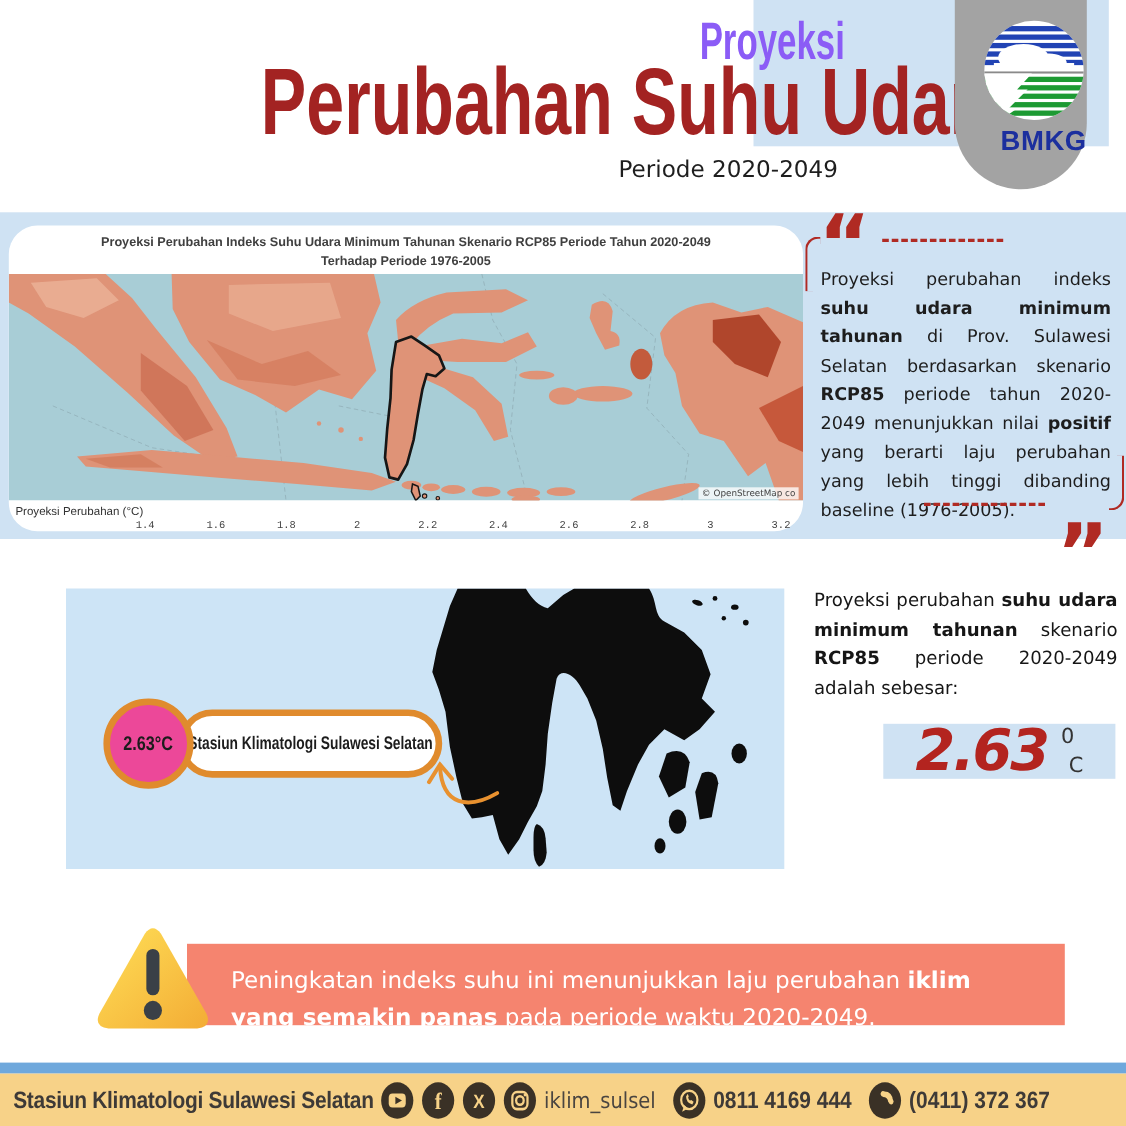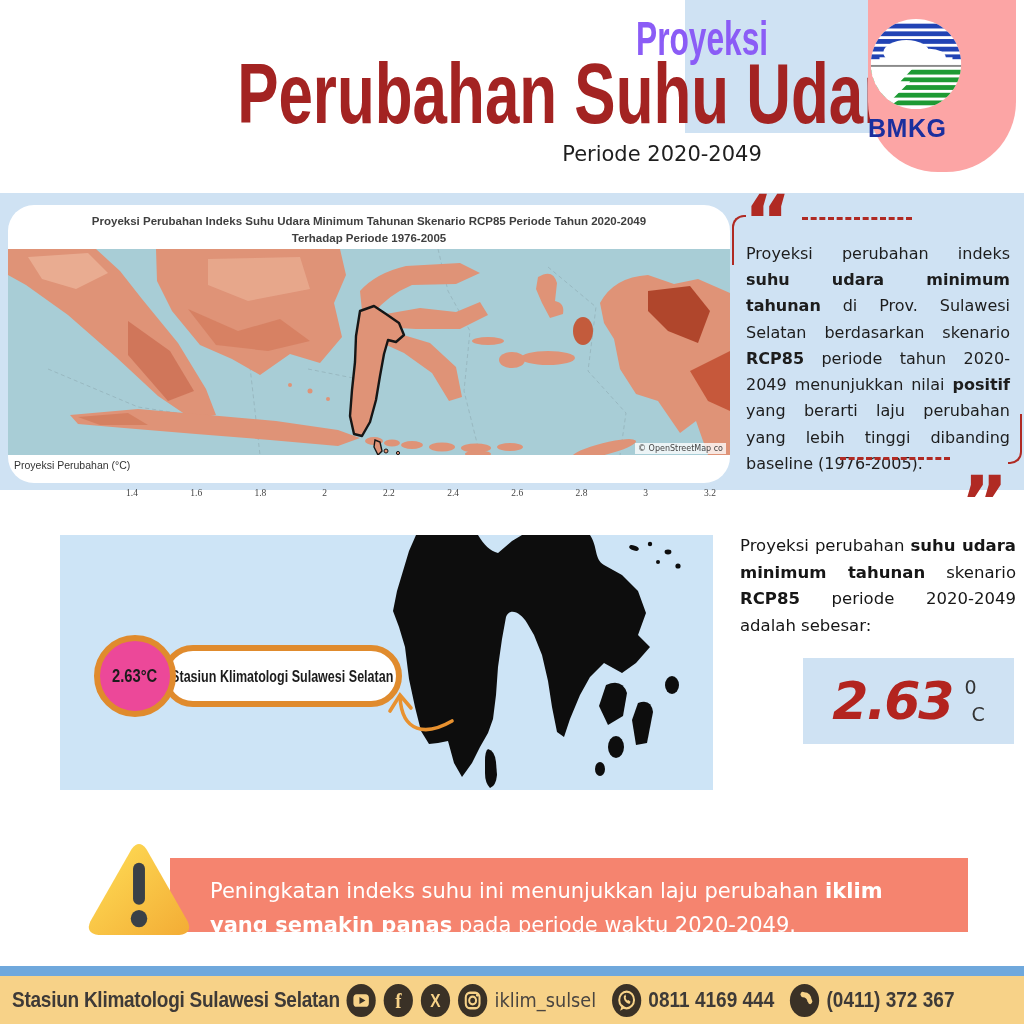--- a/index.html
+++ b/index.html
@@ -8,39 +8,39 @@
   .abs{position:absolute;}
   .cond{display:inline-block;white-space:nowrap;font-family:"Liberation Sans",sans-serif;font-weight:700;}
 
   
   .top-blue{left:685px;top:0;width:323px;height:133px;background:#cfe2f3;}
   .kicker{left:532px;top:10px;width:340px;text-align:center;font-size:48px;color:#8b5cf6;}
   .kicker .cond{transform:scaleX(.66);transform-origin:center;}
   .big-title{left:104px;top:50px;width:816px;text-align:center;font-size:86px;color:#a32322;line-height:1;}
   .big-title .cond{transform:scaleX(.72);transform-origin:center;}
   .subtitle{left:512px;top:142px;width:300px;text-align:center;font-size:21px;color:#1e1e1e;}
-  .logo-pill{left:868px;top:0;width:148px;height:172px;background:#fca5a5;border-radius:0 0 70px 70px;z-index:3;
-             display:flex;flex-direction:column;align-items:flex-start;}
+  .logo-pill{left:868px;top:0;width:120px;height:172px;background:#a3a3a3;border-radius:0 0 70px 70px;z-index:3;
+             display:flex;flex-direction:column;align-items:flex-end;}
   .logo-circle{width:96px;height:96px;margin-top:16px;}
   .logo-text{margin-top:2px;font-family:"Liberation Sans",sans-serif;font-weight:700;font-size:25px;color:#1b2f9e;letter-spacing:.5px;}
 
   
   .band{left:0;top:193px;width:1024px;height:297px;background:#cfe2f3;}
   .map-panel{left:8px;top:205px;width:722px;height:278px;background:#fff;z-index:2;border-radius:26px;}
   .map-title{padding-top:8px;text-align:center;font-family:"Liberation Sans",sans-serif;font-weight:700;
              font-size:11.5px;line-height:1.5;color:#3f3f3f;}
   .map-svg{position:absolute;left:0;top:44px;width:722px;height:206px;}
   .attribution{position:absolute;right:4px;top:238px;font-size:8px;color:#444;background:rgba(255,255,255,.78);padding:1px 3px;}
   .cb-row{position:absolute;left:0;top:252px;width:722px;height:26px;}
   .cb-label{position:absolute;left:6px;top:2px;font-size:10.5px;color:#333;font-family:"Liberation Sans",sans-serif;}
   .cb-bar{position:absolute;left:124px;right:20px;top:1px;height:13px;
      background:linear-gradient(90deg,#27456a 0%,#3d6da3 9%,#77a1c6 20%,#b4cddd 31%,#dce8eb 41%,#f3f1ee 50%,
                 #f3d8c7 58%,#edbb a1 0,#edbba1 66%,#e29a7a 74%,#d27154 82%,#b24330 91%,#7c1f11 100%);}
   .cb-ticks{position:absolute;left:124px;right:20px;top:15px;height:12px;}
-  .cb-ticks span{position:absolute;transform:translateX(-50%);font-size:9.5px;color:#444;font-family:Liberation Serif, serif;margin-top:16px;}
+  .cb-ticks span{position:absolute;transform:translateX(-50%);font-size:9.5px;color:#444;font-family:Liberation Mono, monospace;}
 
   
   .quote-box{left:730px;top:193px;width:294px;height:297px;}
   .quote-text{position:absolute;left:16px;right:14px;top:48px;font-size:16px;line-height:1.64;
               text-align:justify;color:#1d1d1d;}
   .q-open{position:absolute;left:14px;top:-8px;font-size:72px;line-height:1;color:#b02a23;font-weight:700;height:40px;overflow:hidden;}
   .q-close{position:absolute;right:16px;bottom:-16px;font-size:72px;line-height:1;color:#b02a23;font-weight:700;height:40px;overflow:hidden;}
   .q-dash-top{position:absolute;left:72px;top:24px;width:110px;border-top:3px dashed #b02a23;}
   .q-dash-bot{position:absolute;right:74px;bottom:30px;width:110px;border-top:3px dashed #b02a23;}
   .q-corner-tl{position:absolute;left:2px;top:22px;width:12px;height:48px;border-left:2.5px solid #b02a23;
@@ -52,21 +52,21 @@
   
   .sul-panel{left:60px;top:535px;width:653px;height:255px;background:#cde4f6;}
   .sul-svg{position:absolute;left:0;top:0;width:653px;height:255px;}
   .callout-circle{position:absolute;left:34px;top:100px;width:70px;height:70px;border-radius:50%;
       border:6px solid #e08b2d;background:#ec4899;z-index:3;display:flex;align-items:center;justify-content:center;}
   .callout-circle span{font-size:18px;transform:scaleX(.82);}
   .callout-pill{position:absolute;left:102px;top:110px;width:228px;height:50px;border-radius:31px;
       border:6px solid #e08b2d;background:#fff;z-index:2;display:flex;align-items:center;justify-content:center;}
   .callout-pill span{font-size:16.5px;transform:scaleX(.76);}
   .mid-text{left:740px;top:533px;width:276px;font-size:16.5px;line-height:1.62;text-align:justify;color:#161616;}
-  .value-box{left:803px;top:658px;width:211px;height:86px;background:#cfe2f3;display:flex;align-items:center;justify-content:center;}
+  .value-box{left:803px;top:658px;width:211px;height:50px;background:#cfe2f3;display:flex;align-items:center;justify-content:center;}
   .value-num{font-size:52px;font-weight:800;font-style:italic;color:#b3241f;letter-spacing:-2px;
              font-family:"DejaVu Sans",sans-serif;}
   .value-unit{display:flex;flex-direction:column;align-items:flex-start;margin-left:12px;color:#333;}
   .value-unit .deg{font-size:19px;line-height:1;}
   .value-unit .let{font-size:19px;line-height:1;margin-top:8px;margin-left:7px;}
 
   
   .warn-banner{left:170px;top:858px;width:798px;height:74px;background:#f5846f;color:#fff;
       font-size:21px;line-height:34px;padding:16px 24px 0 40px;box-sizing:border-box;}
   .warn-tri{left:84px;top:836px;width:110px;height:112px;z-index:2;}

